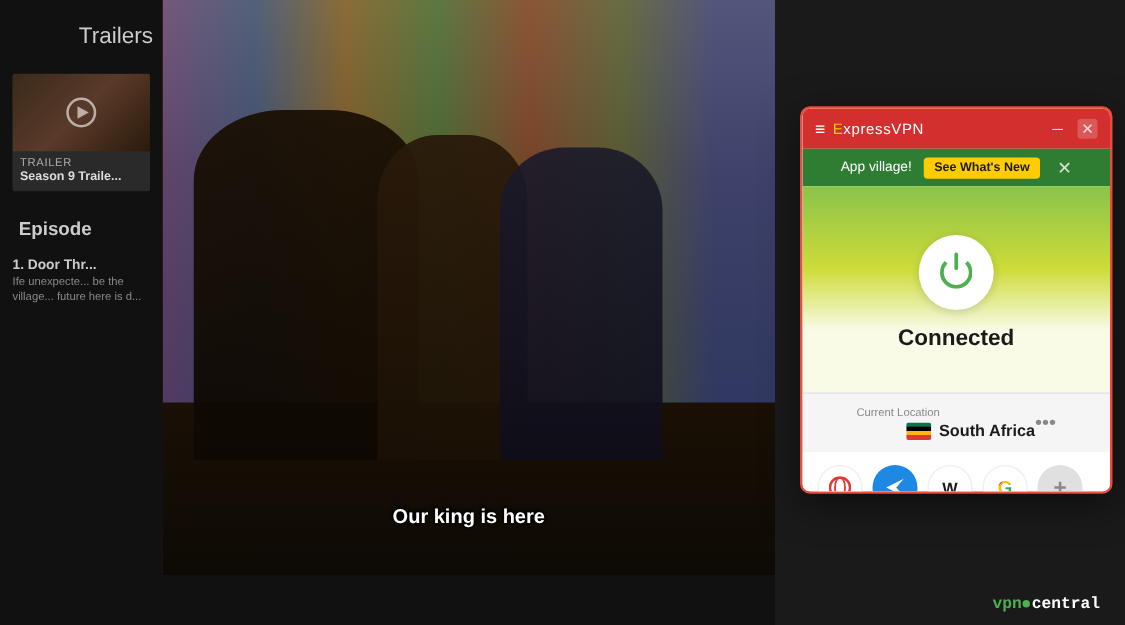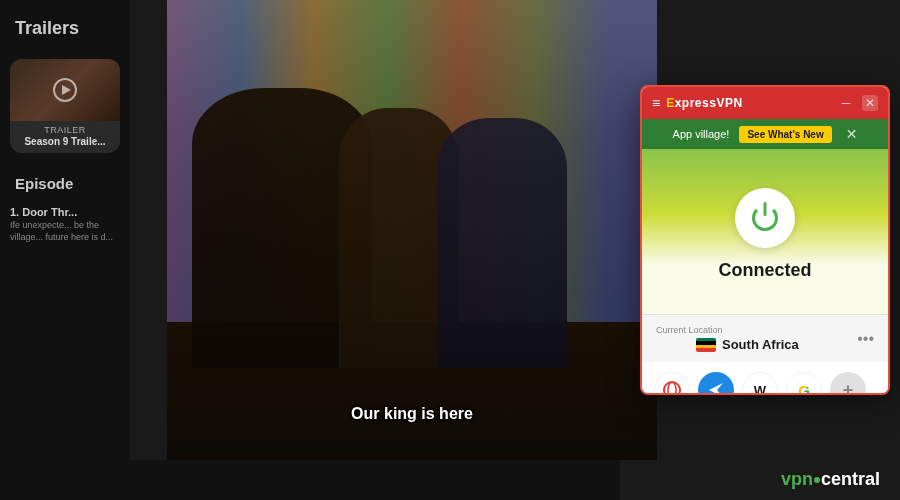--- a/index.html
+++ b/index.html
@@ -26,31 +26,31 @@
       left: 0; top: 0;
       width: 130px;
       height: 100%;
       background: #111;
       z-index: 1;
     }
 
     .sidebar-title {
       color: #ccc;
       font-size: 18px;
-      font-weight: bold;
+      font-weight: normal;
       padding: 18px 15px 10px;
+      margin-left: 48px;
     }
 
     .trailer-thumb {
       margin: 10px;
       background: #2a2a2a;
-      border-radius: 12px;
+      border-radius: 2px;
       overflow: hidden;
       position: relative;
-      text-align: center;
     }
 
     .trailer-thumb-img {
       width: 110px;
       height: 62px;
       background: linear-gradient(135deg, #3a2a1a 0%, #5a3a2a 50%, #2a1a0a 100%);
       display: flex;
       align-items: center;
       justify-content: center;
     }
@@ -116,21 +116,20 @@
 
     
     .main-video {
       position: absolute;
       left: 130px;
       top: 0;
       width: 490px;
       height: 460px;
       background: linear-gradient(160deg, #2a1a0a 0%, #3d2510 20%, #1a0d05 60%, #2a1a10 100%);
       overflow: hidden;
-      margin-left: 37px;
     }
 
     
     .video-scene {
       width: 100%;
       height: 100%;
       position: relative;
       background: linear-gradient(180deg, 
         #8B7355 0%, 
         #6B5340 15%, 
@@ -251,21 +250,21 @@
 
     .hamburger-icon {
       color: #fff;
       font-size: 14px;
       cursor: pointer;
     }
 
     .vpn-logo {
       color: #fff;
       font-size: 12px;
-      font-weight: bold;
+      font-weight: normal;
       letter-spacing: 0.5px;
     }
 
     .vpn-logo-e {
       color: #ffcc00;
     }
 
     .vpn-window-controls {
       display: flex;
       gap: 8px;
@@ -378,21 +377,21 @@
       font-size: 18px;
       font-weight: bold;
     }
 
     
     .vpn-location {
       background: #f5f5f5;
       padding: 10px 14px;
       display: flex;
       align-items: center;
-      justify-content: space-between;
+      justify-content: center;
       border-top: 1px solid #e0e0e0;
     }
 
     .location-info {
       display: flex;
       flex-direction: column;
     }
 
     .location-label {
       font-size: 9px;
@@ -482,23 +481,24 @@
       color: #888;
       font-size: 18px;
     }
 
     
     .vpn-central {
       position: absolute;
       bottom: 10px;
       right: 20px;
       color: #fff;
-      font-size: 18px;
+      font-size: 13px;
       font-weight: bold;
       z-index: 5;
+      font-family: Liberation Mono, monospace;
     }
 
     .vpn-central-vpn {
       color: #4CAF50;
     }
 
     .vpn-central-dot {
       display: inline-block;
       width: 6px;
       height: 6px;

